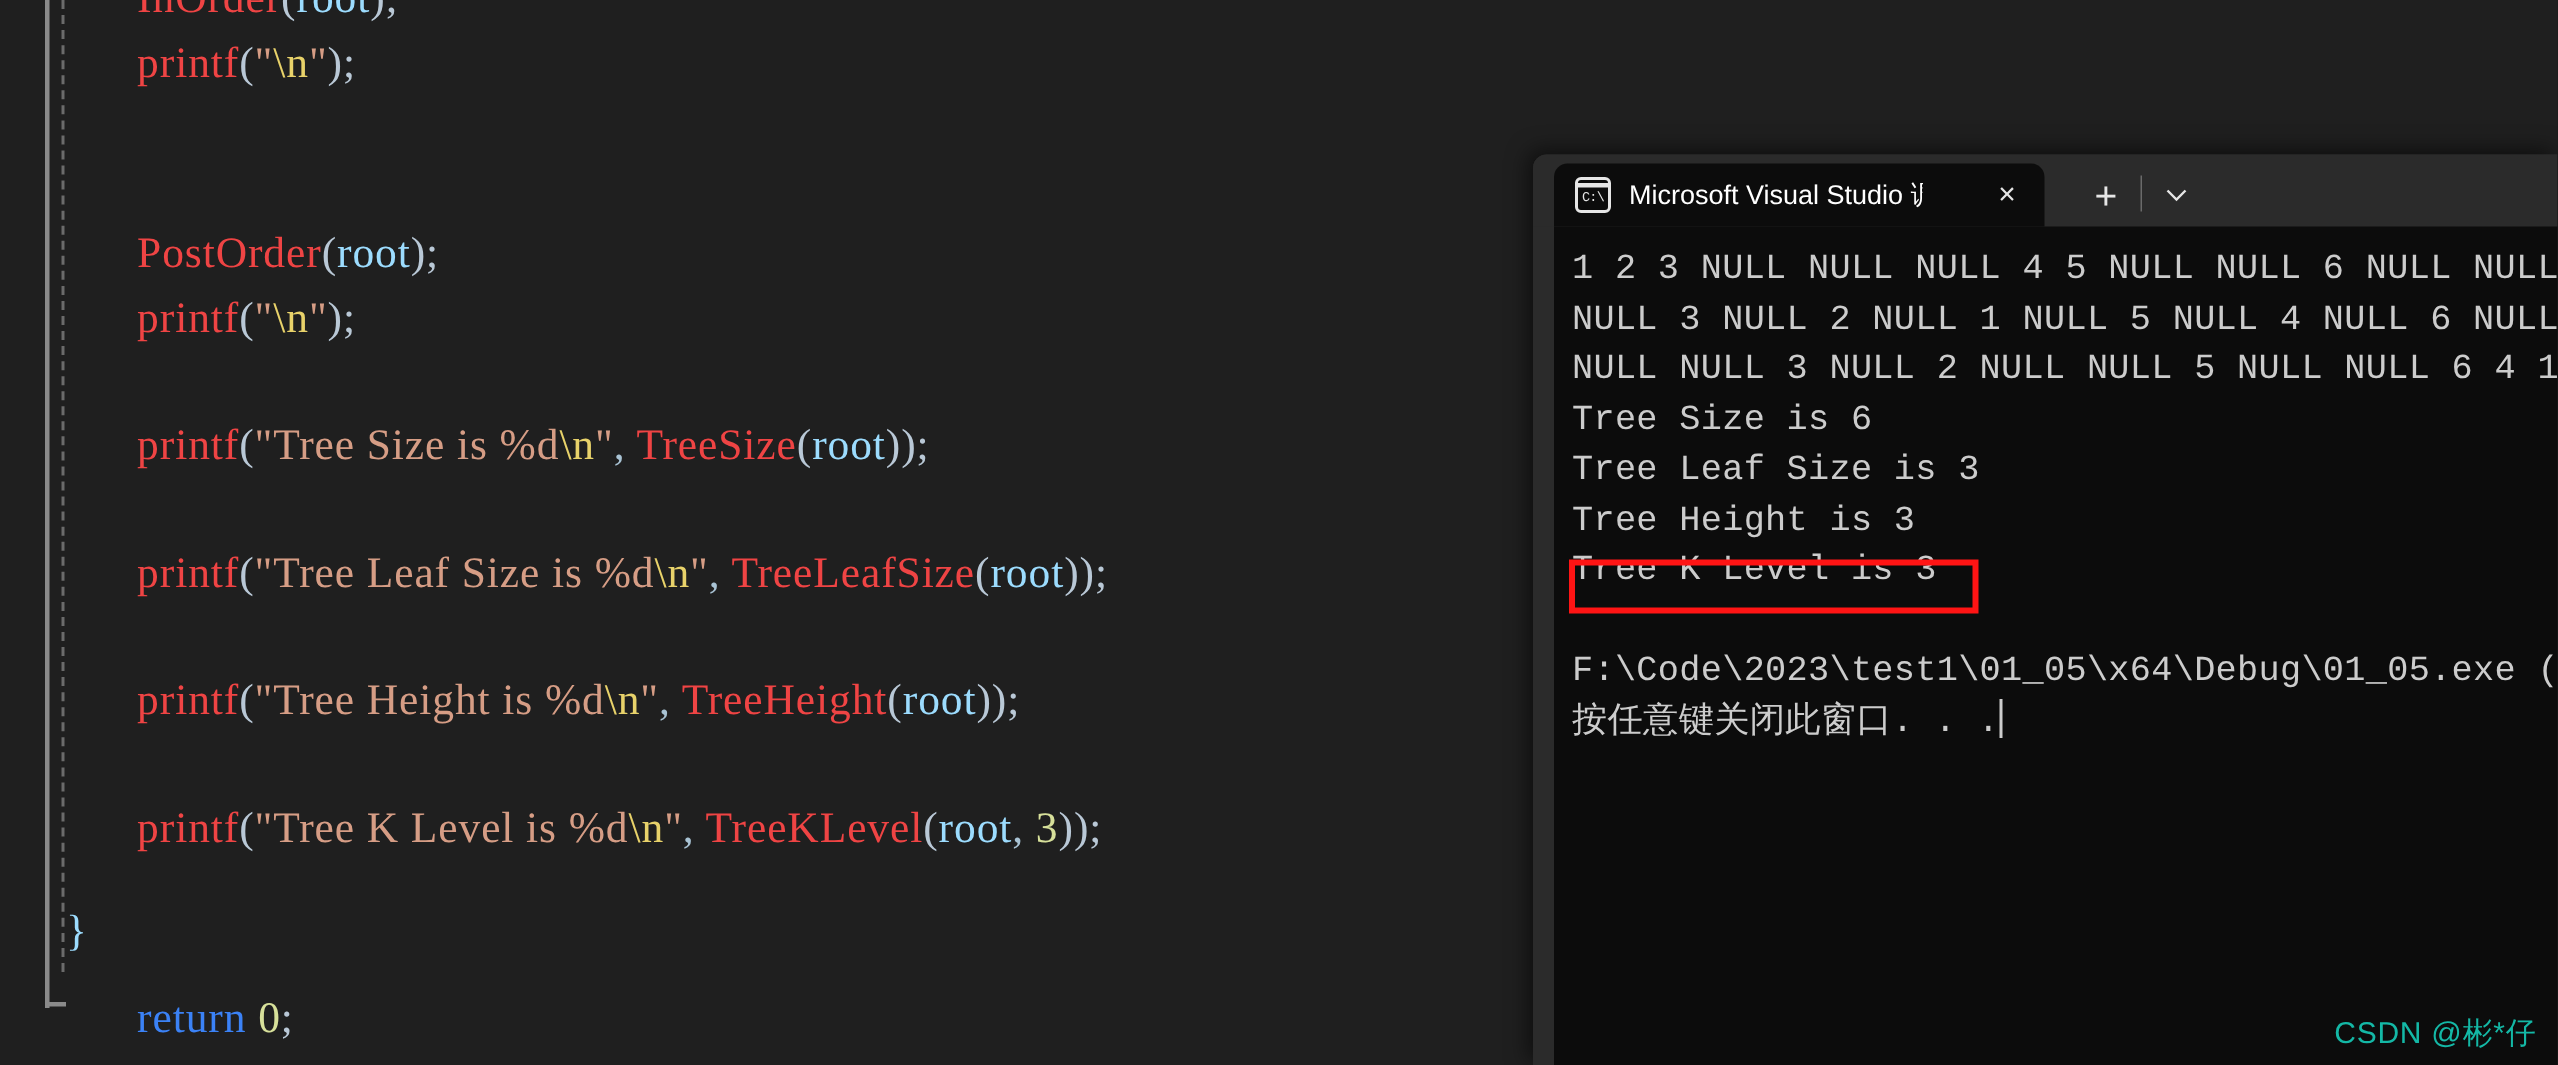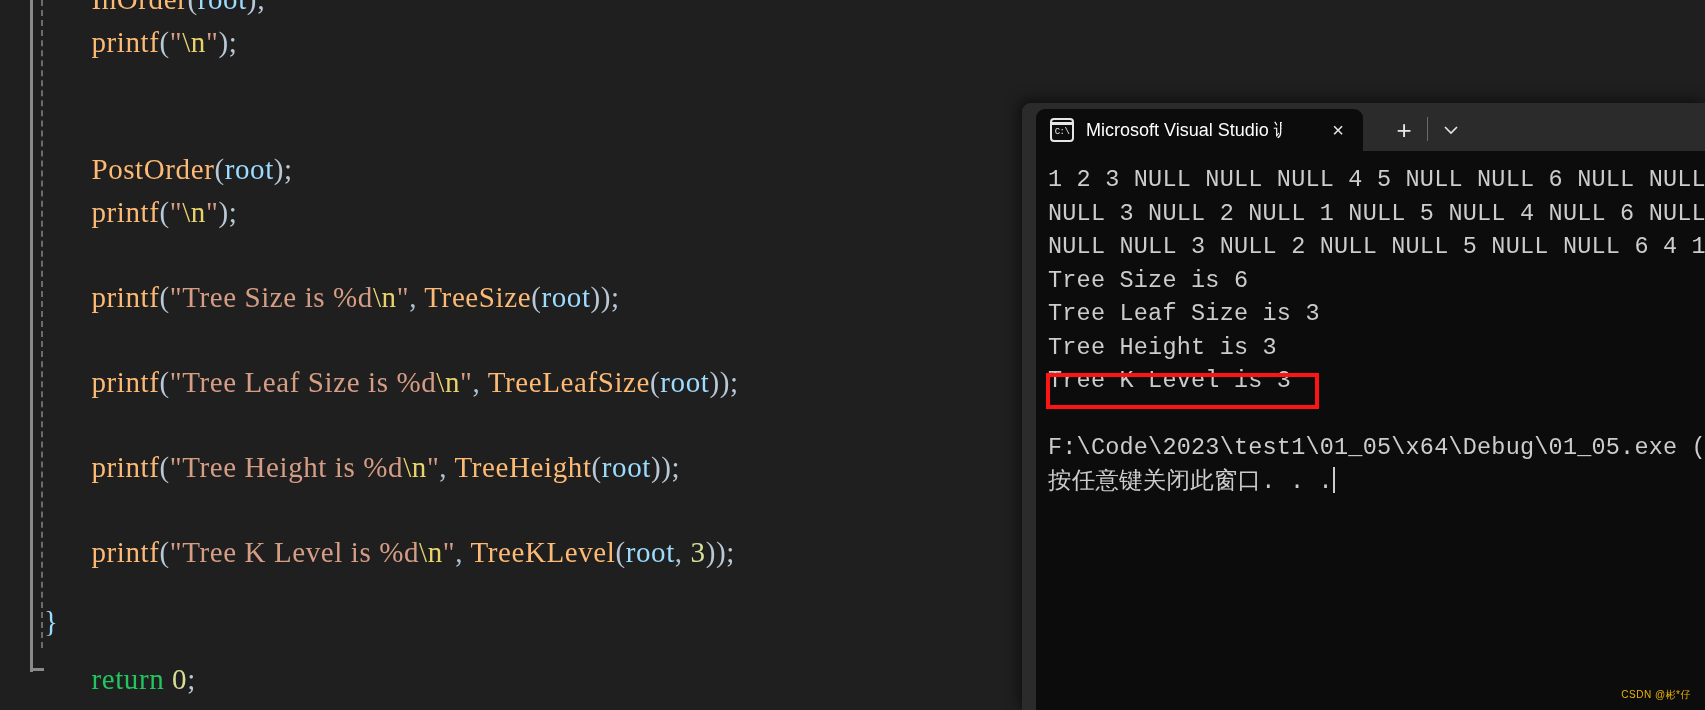--- a/index.html
+++ b/index.html
@@ -38,27 +38,27 @@
     position:absolute; left:60px; top:-22px;
     font-family:"Liberation Serif", serif;
     font-size:29px;
     line-height:42.5px;
     white-space:pre;
     letter-spacing:0.6px;
   }
   .code .ln { display:block; height:42.5px; }
 
   
-  .c-fn      { color:#fdba74; }
+  .c-fn      { color:#ef4444; }
   .c-punct   { color:#a9c3d4; }
   .c-paren   { color:#b9c8d6; }
   .c-str     { color:#d69d85; }
   .c-esc     { color:#e8d26a; }
   .c-var     { color:#9cdcfe;text-align:center; }
-  .c-kw      { color:#22c55e; }
+  .c-kw      { color:#3b82f6; }
   .c-num     { color:#d7e09a; }
   .c-semi    { color:#b9c8d6; }
 
   .brace-line {
     position:absolute; left:44px; top:600px;
     font-family:"Liberation Serif", serif;
     font-size:29px; line-height:42.5px;
     color:#9cdcfe;
   }
 
@@ -163,21 +163,21 @@
     display:inline-block;
     width:2px; height:26px;
     background:#cccccc;
     vertical-align:-5px;
   }
 
   
   .watermark {
     position:absolute; right:14px; bottom:8px;
     font-family:"Liberation Sans", sans-serif;
-    font-size:10px; color:#eab308;
+    font-size:20px; color:#14b8a6;
     letter-spacing:0.5px;
   }
 </style>
 </head>
 <body>
 
 <div id="root">
 
   <div class="editor">
     <div class="gutter-bar"></div>

